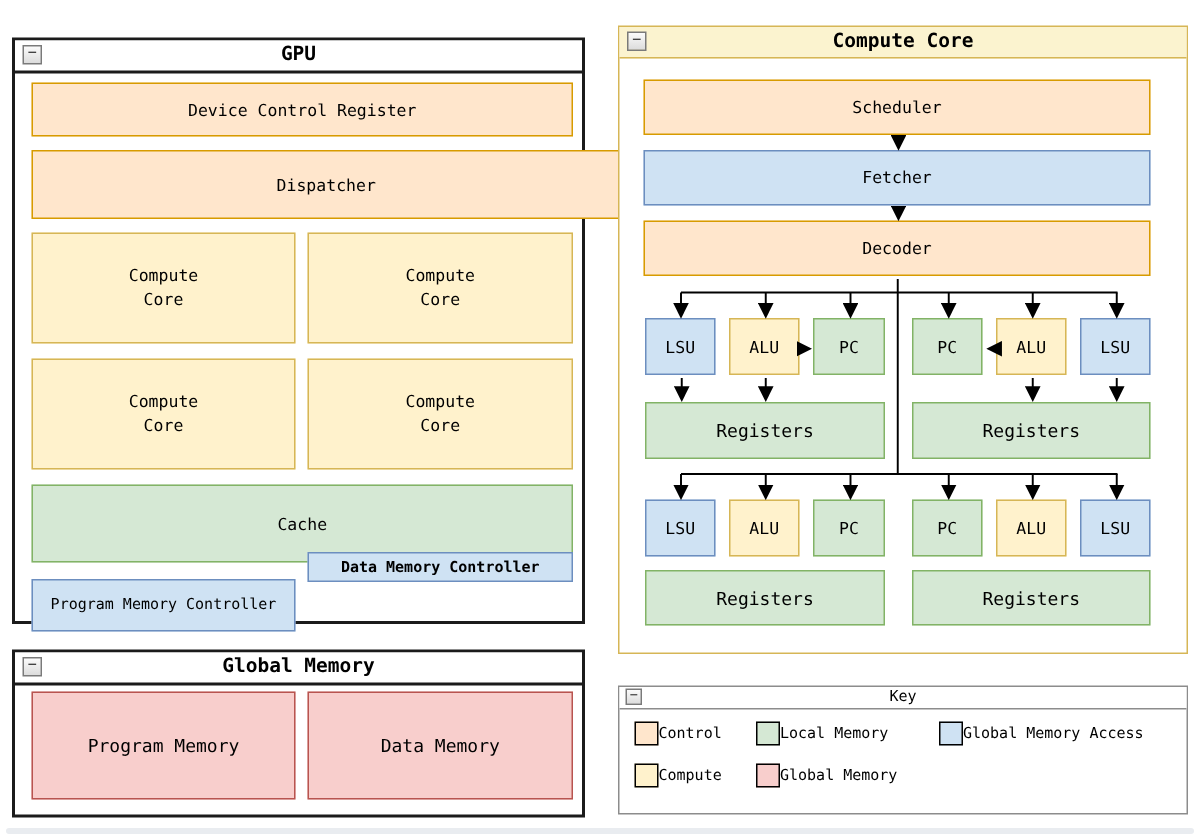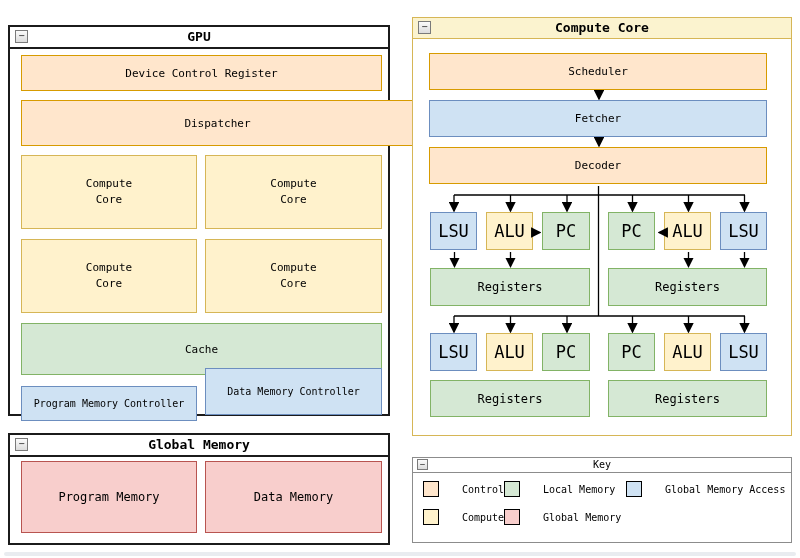--- a/index.html
+++ b/index.html
@@ -26,32 +26,32 @@
     text-align:center; font-size:11px; border:1px solid #000;
   }
   .c-control { background:#FFE6CC; border-color:#D79B00; }
   .c-compute { background:#FFF2CC; border-color:#D6B656; }
   .c-local   { background:#D5E8D4; border-color:#82B366; }
   .c-gma     { background:#CFE2F3; border-color:#6C8EBF; }
   .c-gmem    { background:#F8CECC; border-color:#B85450; }
 
   .two-line { line-height:16px; }
   .small-label { font-size:10px; }
-  .unit { font-size:17px; }
+  .unit { font-size:11px; }
 
   
   .win-cc { border:1.5px solid #D6B656; }
   .win-cc .titlebar { height:21px; line-height:19px; background:#FBF3CF; border-bottom:1.5px solid #D6B656; }
   .win-cc .collapse-btn { top:3px; }
 
   
   .win-key { border:1px solid #8c8c8c; }
   .win-key .titlebar { height:15px; line-height:14px; font-size:10px; font-weight:normal; border-bottom:1px solid #8c8c8c; }
   .win-key .collapse-btn { width:11px; height:11px; top:1px; left:4px; font-size:9px; line-height:8px; }
-  .key-entry { position:absolute; display:flex; align-items:center; gap:23px; }
+  .key-entry { position:absolute; display:flex; align-items:center; gap:0; }
   .swatch { width:16px; height:16px; border:1px solid #000; flex:0 0 auto; }
   .key-label { font-size:10px; white-space:nowrap; }
 
   .arrows { position:absolute; left:0; top:0; z-index:5; pointer-events:none; }
   .bottom-edge { position:absolute; left:4px; right:4px; top:552px; height:4px;
                  background:#e9ecf0; border-radius:3px; }
 </style>
 </head>
 <body>
 
@@ -79,21 +79,21 @@
     </div>
     <div class="shape c-compute two-line" style="left:195px; top:212px; width:177px; height:74px;">
       <span><span>Compute</span><br><span>Core</span></span>
     </div>
     <div class="shape c-local" style="left:11px; top:296px; width:361px; height:52px;">
       <span>Cache</span>
     </div>
     <div class="shape c-gma small-label" style="left:11px; top:359px; width:176px; height:35px;">
       <span>Program Memory Controller</span>
     </div>
-    <div class="shape c-gma small-label" style="left:195px; top:341px; width:177px; height:47px;">
+    <div class="shape c-gma small-label" style="left:195px; top:341px; width:177px; height:20px;font-weight:bold;">
       <span>Data Memory Controller</span>
     </div>
   </div>
 
   <div class="window win-dark" style="left:8px; top:433px; width:382px; height:112px;">
     <div class="titlebar">
       <span class="collapse-btn">−</span>
       <span>Global Memory</span>
     </div>
     <div class="shape c-gmem" style="left:11px; top:26px; width:176px; height:72px; font-size:12px;">

